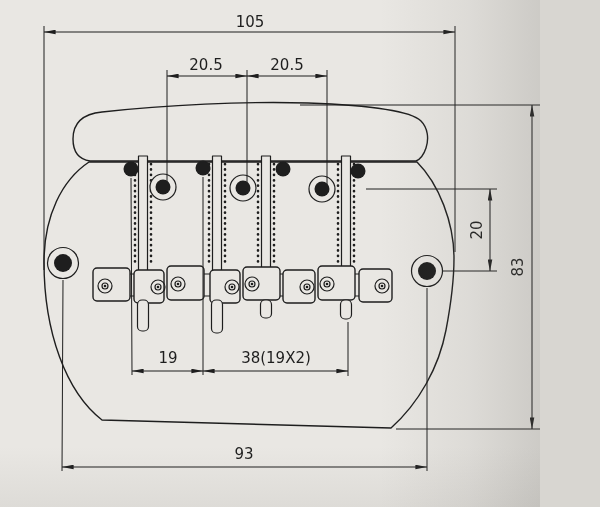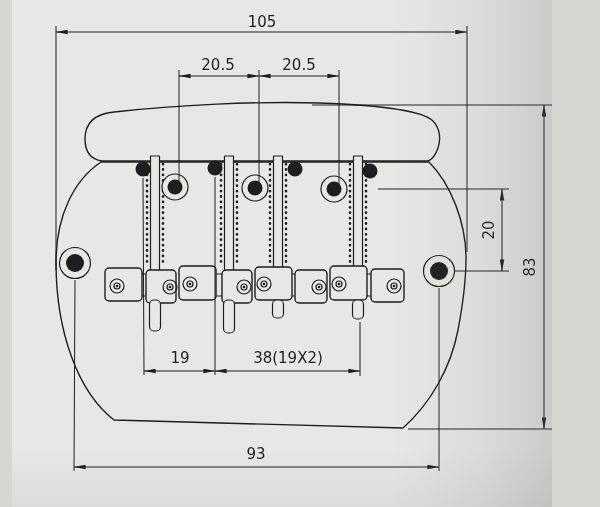--- a/index.html
+++ b/index.html
@@ -1,21 +1,20 @@
 <!DOCTYPE html>
 <html style="--ink: #1e1e1e; --paper: #e9e7e3;"><head>
 <meta charset="utf-8">
 <style>
   :root { --ink:#1e1e1e; --paper:#e9e7e3; }
   html,body { margin:0; padding:0; background:#d8d6d1; }
   .page {
     position:relative; width:540px; height:507px;
     background:var(--paper); overflow:hidden;
     font-family:"DejaVu Sans", sans-serif;
-    margin-left:12px;
   }
   .shade-right {
     position:absolute; top:0; right:0; width:160px; height:100%;
     background:linear-gradient(to right, rgba(118,116,110,0) 0%, rgba(118,116,110,0.10) 55%, rgba(104,102,96,0.22) 100%);
     pointer-events:none;
   }
   .shade-bottom {
     position:absolute; left:0; bottom:0; width:100%; height:60px;
     background:linear-gradient(to bottom, rgba(118,116,110,0) 0%, rgba(118,116,110,0.10) 100%);
     pointer-events:none;

